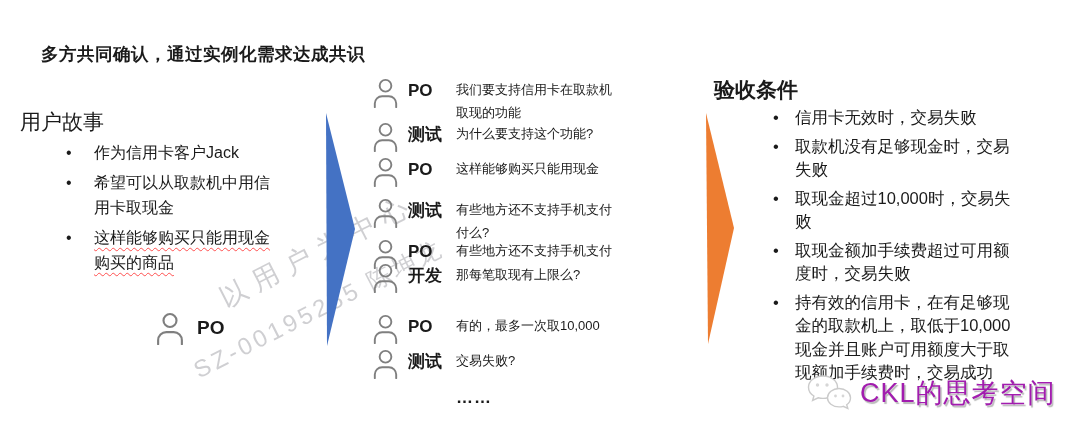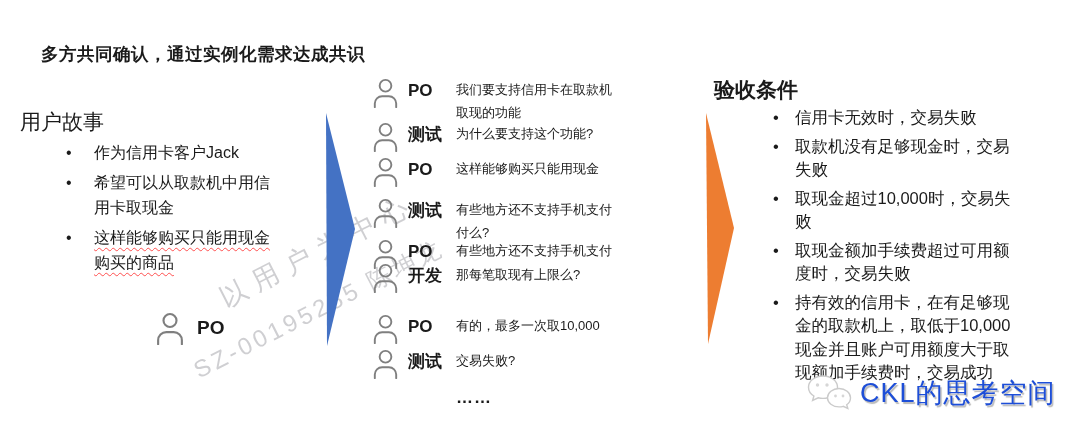--- a/index.html
+++ b/index.html
@@ -48,21 +48,21 @@
   .ul-right li { position:relative; padding-left:28px; margin-bottom:5px; white-space:pre-line; }
 
   
   .wm-diag { position:absolute; left:165px; top:312px; transform:rotate(-27deg); transform-origin:0 0;
              color:rgba(128,128,138,0.38); z-index:1; white-space:nowrap; }
   .wm-diag .l1 { font-size:27px; letter-spacing:9px;  line-height:30px; margin-left:56px; margin-bottom:24px; }
   .wm-diag .l2 { font-size:24px; letter-spacing:3.5px; line-height:26px; }
 
   
   .wm-brand { position:absolute; left:806px; top:374px; display:flex; align-items:center; gap:8px; z-index:4; }
-  .wm-brand-text { font-size:27px; letter-spacing:1px; color:#1d4ed8;
+  .wm-brand-text { font-size:27px; letter-spacing:1px; color:#a21caf;
                    text-shadow:1.5px 1.5px 1px #b9b9b9, -0.5px -0.5px 0 #efefef; }
   .wc-ico { width:46px; height:38px; }
 </style>
 </head>
 <body>
 
 <div id="canvas">
 
   <div class="wm-diag">
     <div class="l1">以用户为中心</div>

